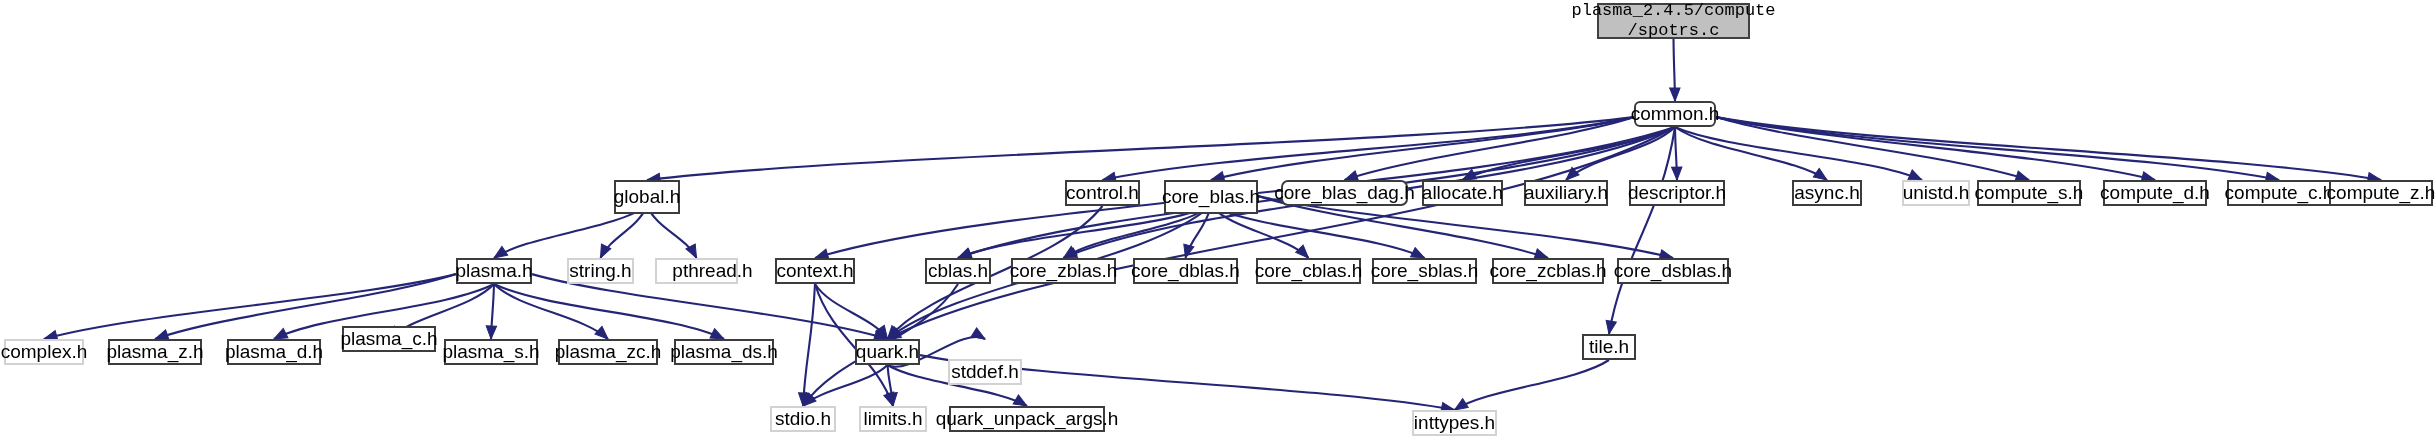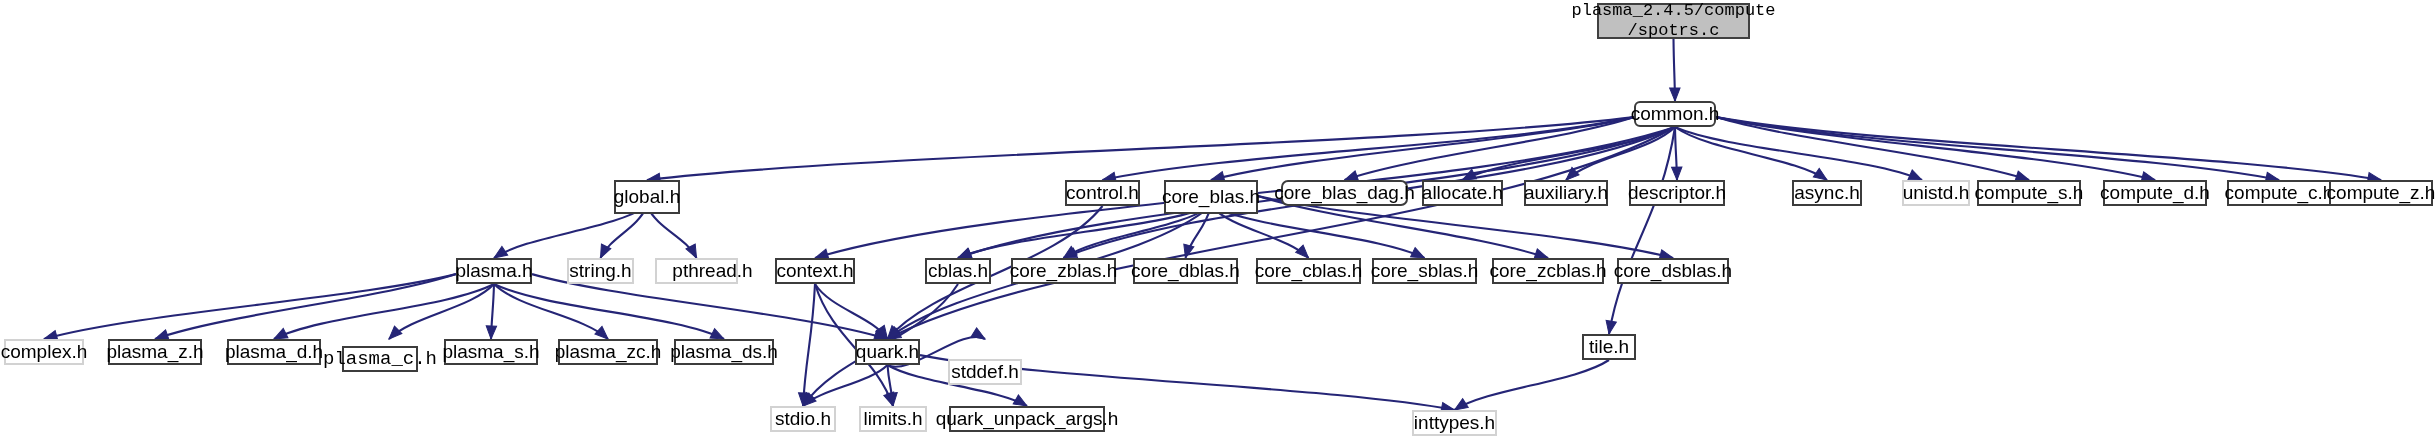--- a/index.html
+++ b/index.html
@@ -190,21 +190,21 @@
       <div class="node-box hdr" style="left: 925px; top: 258px; width: 66px; height: 26px;">cblas.h</div>
       <div class="node-box hdr" style="left: 1011px; top: 258px; width: 105px; height: 26px;">core_zblas.h</div>
       <div class="node-box hdr" style="left: 1133px; top: 258px; width: 105px; height: 26px;">core_dblas.h</div>
       <div class="node-box hdr" style="left: 1256px; top: 258px; width: 105px; height: 26px;">core_cblas.h</div>
       <div class="node-box hdr" style="left: 1372px; top: 258px; width: 105px; height: 26px;">core_sblas.h</div>
       <div class="node-box hdr" style="left: 1492px; top: 258px; width: 112px; height: 26px;">core_zcblas.h</div>
       <div class="node-box hdr" style="left: 1617px; top: 258px; width: 112px; height: 26px;">core_dsblas.h</div>
       <div class="node-box ext" style="left: 4px; top: 339px; width: 80px; height: 26px;">complex.h</div>
       <div class="node-box hdr" style="left: 108px; top: 339px; width: 94px; height: 26px;">plasma_z.h</div>
       <div class="node-box hdr" style="left: 227px; top: 339px; width: 94px; height: 26px;">plasma_d.h</div>
-      <div class="node-box hdr" style="left: 342px; top: 346px; width: 76px; height: 26px; font-family: Liberation Mono, monospace;">plasma_c.h</div>
+      <div class="node-box hdr" style="left: 342px; top: 326px; width: 94px; height: 26px;">plasma_c.h</div>
       <div class="node-box hdr" style="left: 444px; top: 339px; width: 94px; height: 26px;">plasma_s.h</div>
       <div class="node-box hdr" style="left: 558px; top: 339px; width: 100px; height: 26px;">plasma_zc.h</div>
       <div class="node-box hdr" style="left: 674px; top: 339px; width: 100px; height: 26px;">plasma_ds.h</div>
       <div class="node-box hdr" style="left: 855px; top: 339px; width: 65px; height: 26px;">quark.h</div>
       <div class="node-box ext" style="left: 948px; top: 339px; width: 74px; height: 26px; margin-top: 20px;">stddef.h</div>
       <div class="node-box hdr" style="left: 1582px; top: 334px; width: 54px; height: 26px;">tile.h</div>
       <div class="node-box ext" style="left: 770px; top: 406px; width: 66px; height: 26px;">stdio.h</div>
       <div class="node-box ext" style="left: 859px; top: 406px; width: 68px; height: 26px;">limits.h</div>
       <div class="node-box hdr" style="left: 949px; top: 406px; width: 156px; height: 26px;">quark_unpack_args.h</div>
       <div class="node-box ext" style="left: 1412px; top: 410px; width: 85px; height: 26px;">inttypes.h</div>

